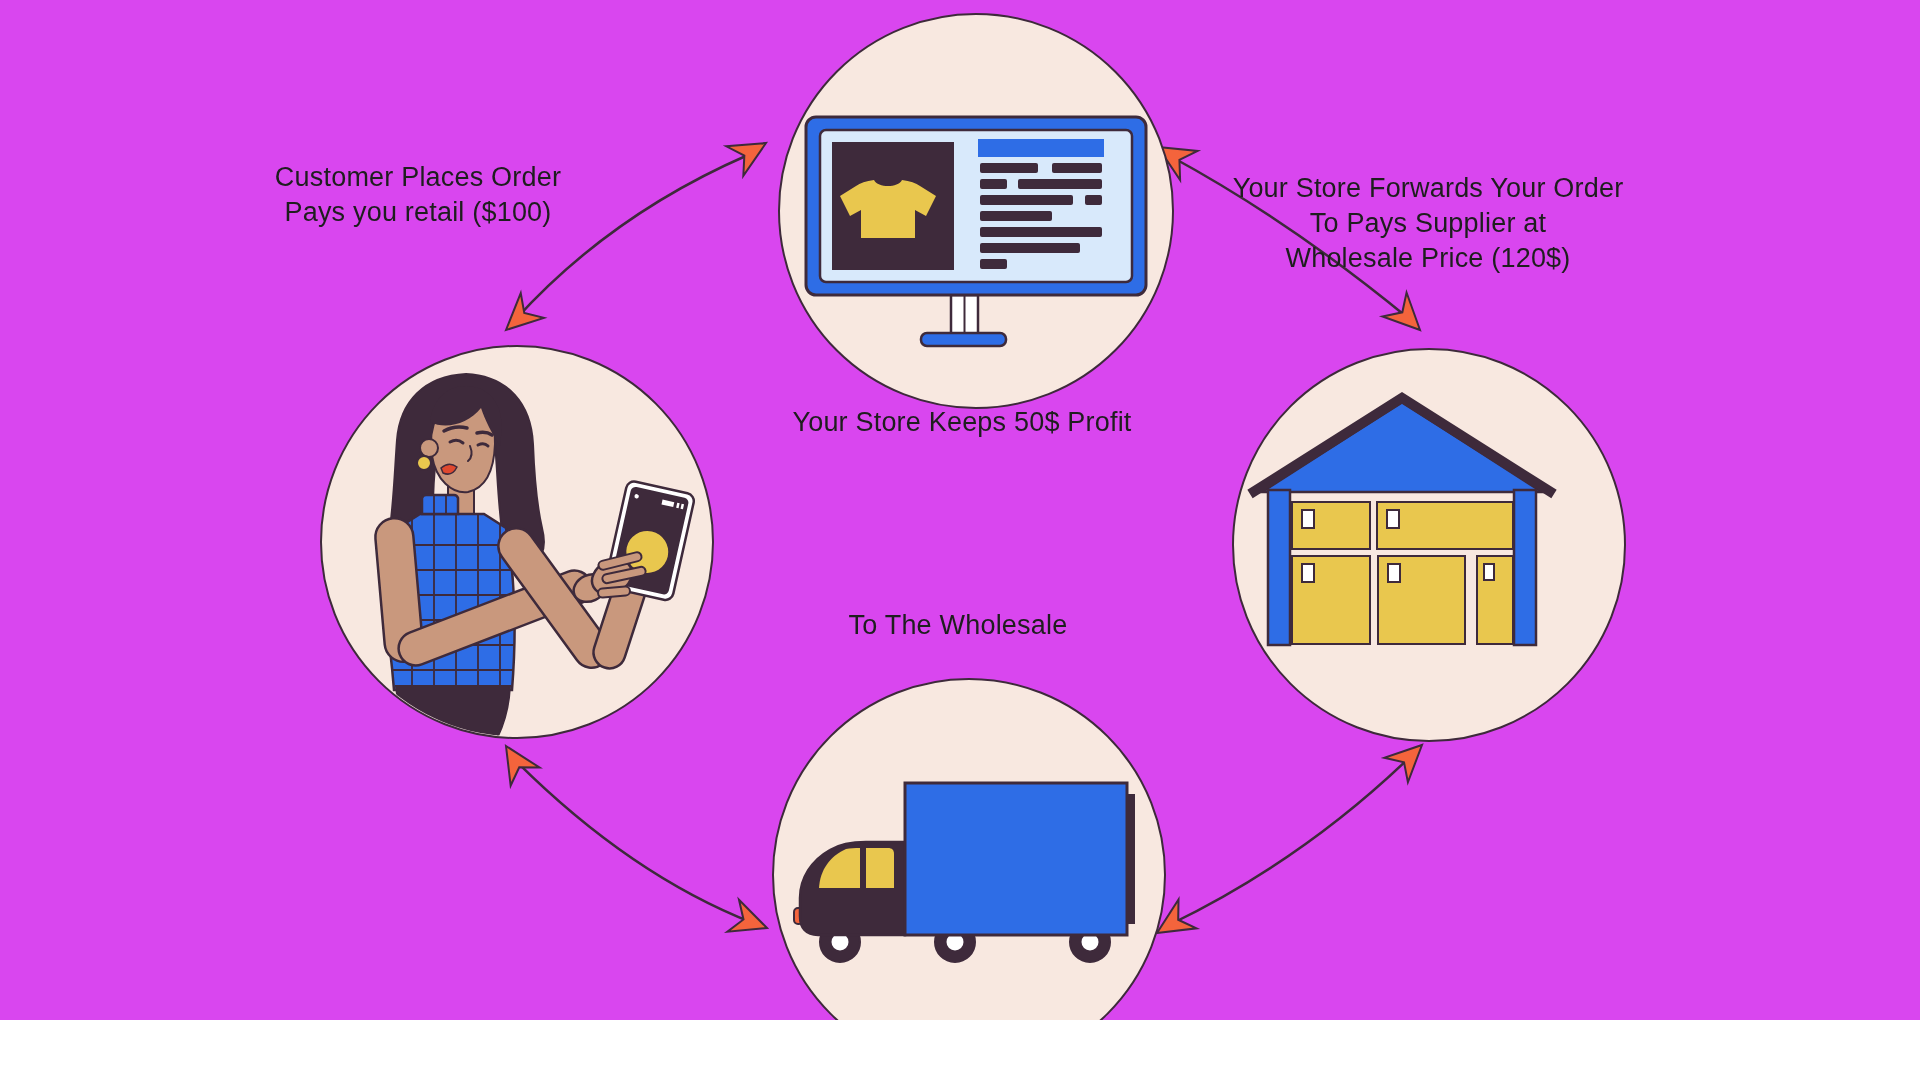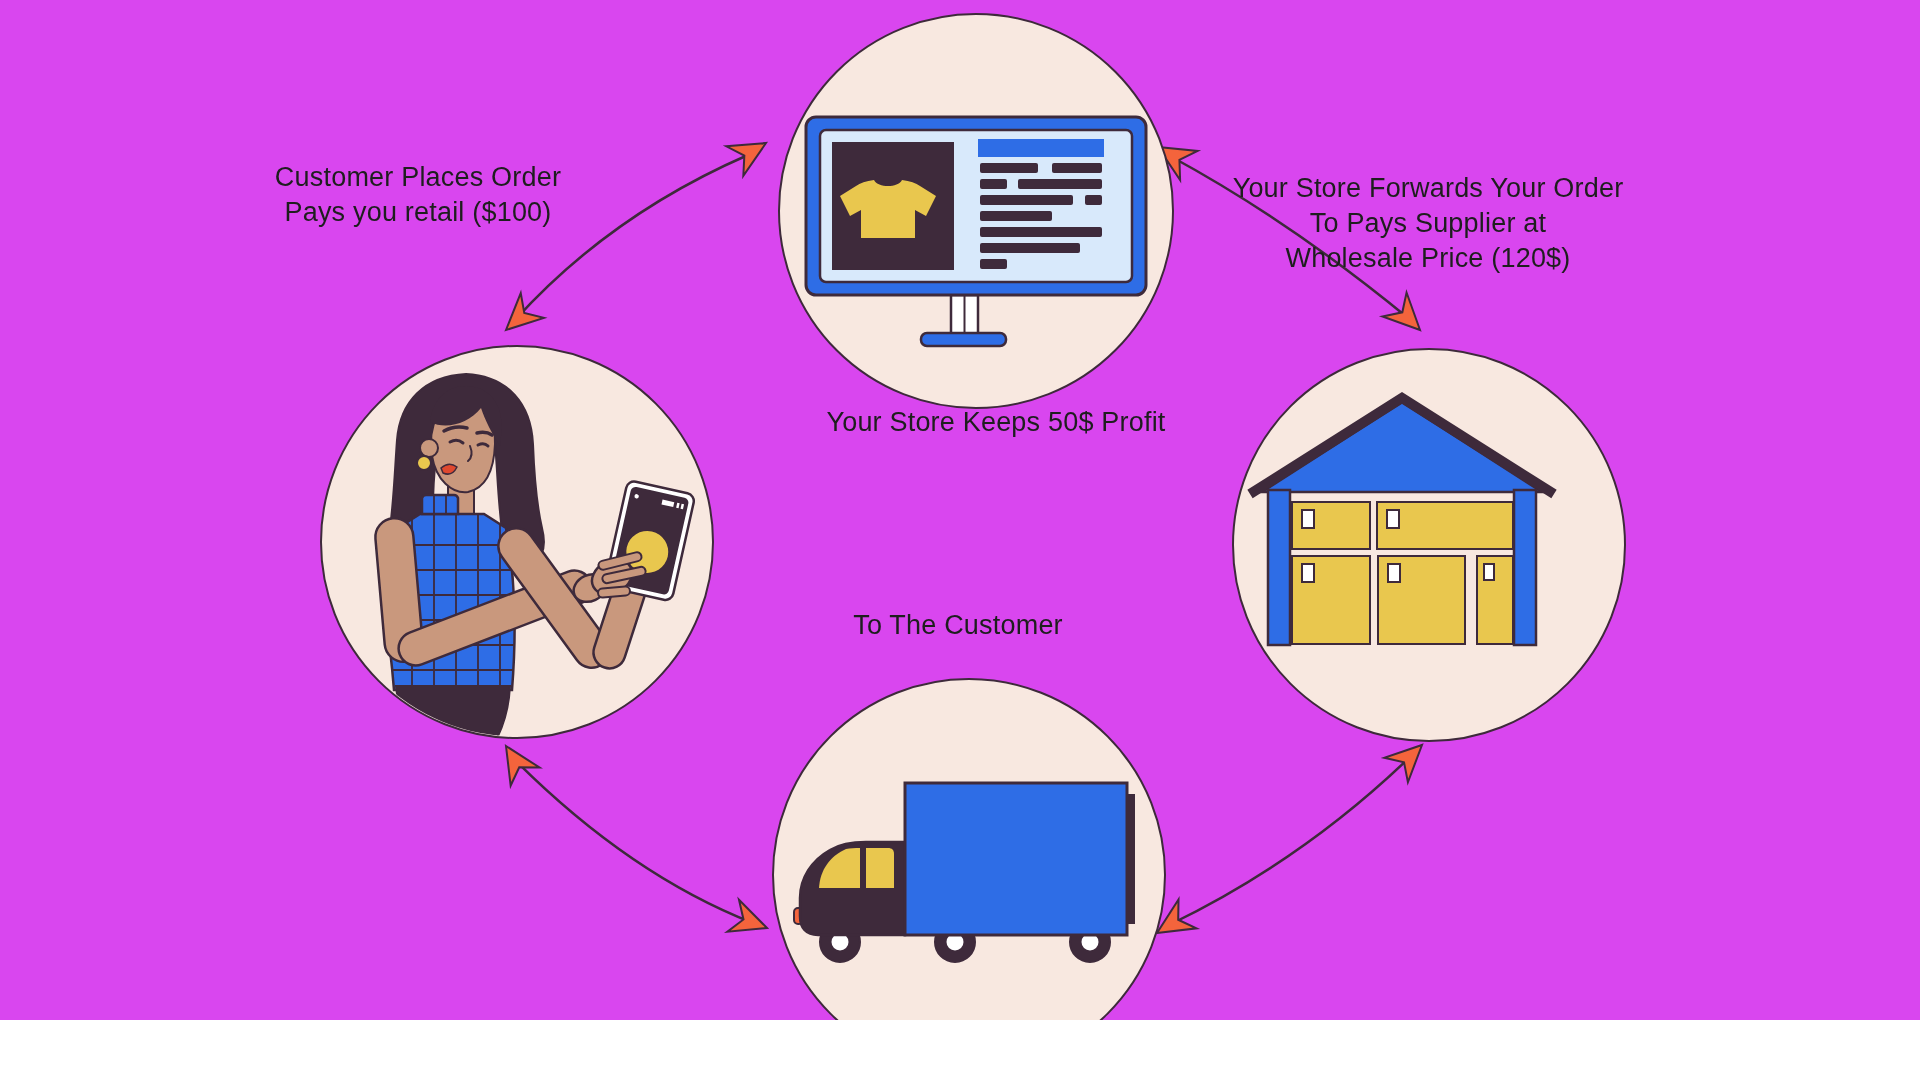--- a/index.html
+++ b/index.html
@@ -196,21 +196,21 @@
     <div>Customer Places Order</div>
     <div>Pays you retail ($100)</div>
   </div>
 
   <div class="caption" style="left:1428px; top:142px;margin-top:29px;">
     <div>Your Store Forwards Your Order</div>
     <div>To Pays Supplier at</div>
     <div>Wholesale Price (120$)</div>
   </div>
 
-  <div class="caption" style="left:962px; top:405px;margin-left:34px;">
+  <div class="caption" style="left:962px; top:405px;">
     <div>Your Store Keeps 50$ Profit</div>
   </div>
 
   <div class="caption" style="left:958px; top:608px;">
-    <div>To The Customer</div>
+    <div>To The Wholesale</div>
   </div>
 
 </div>
 
 </body></html>

